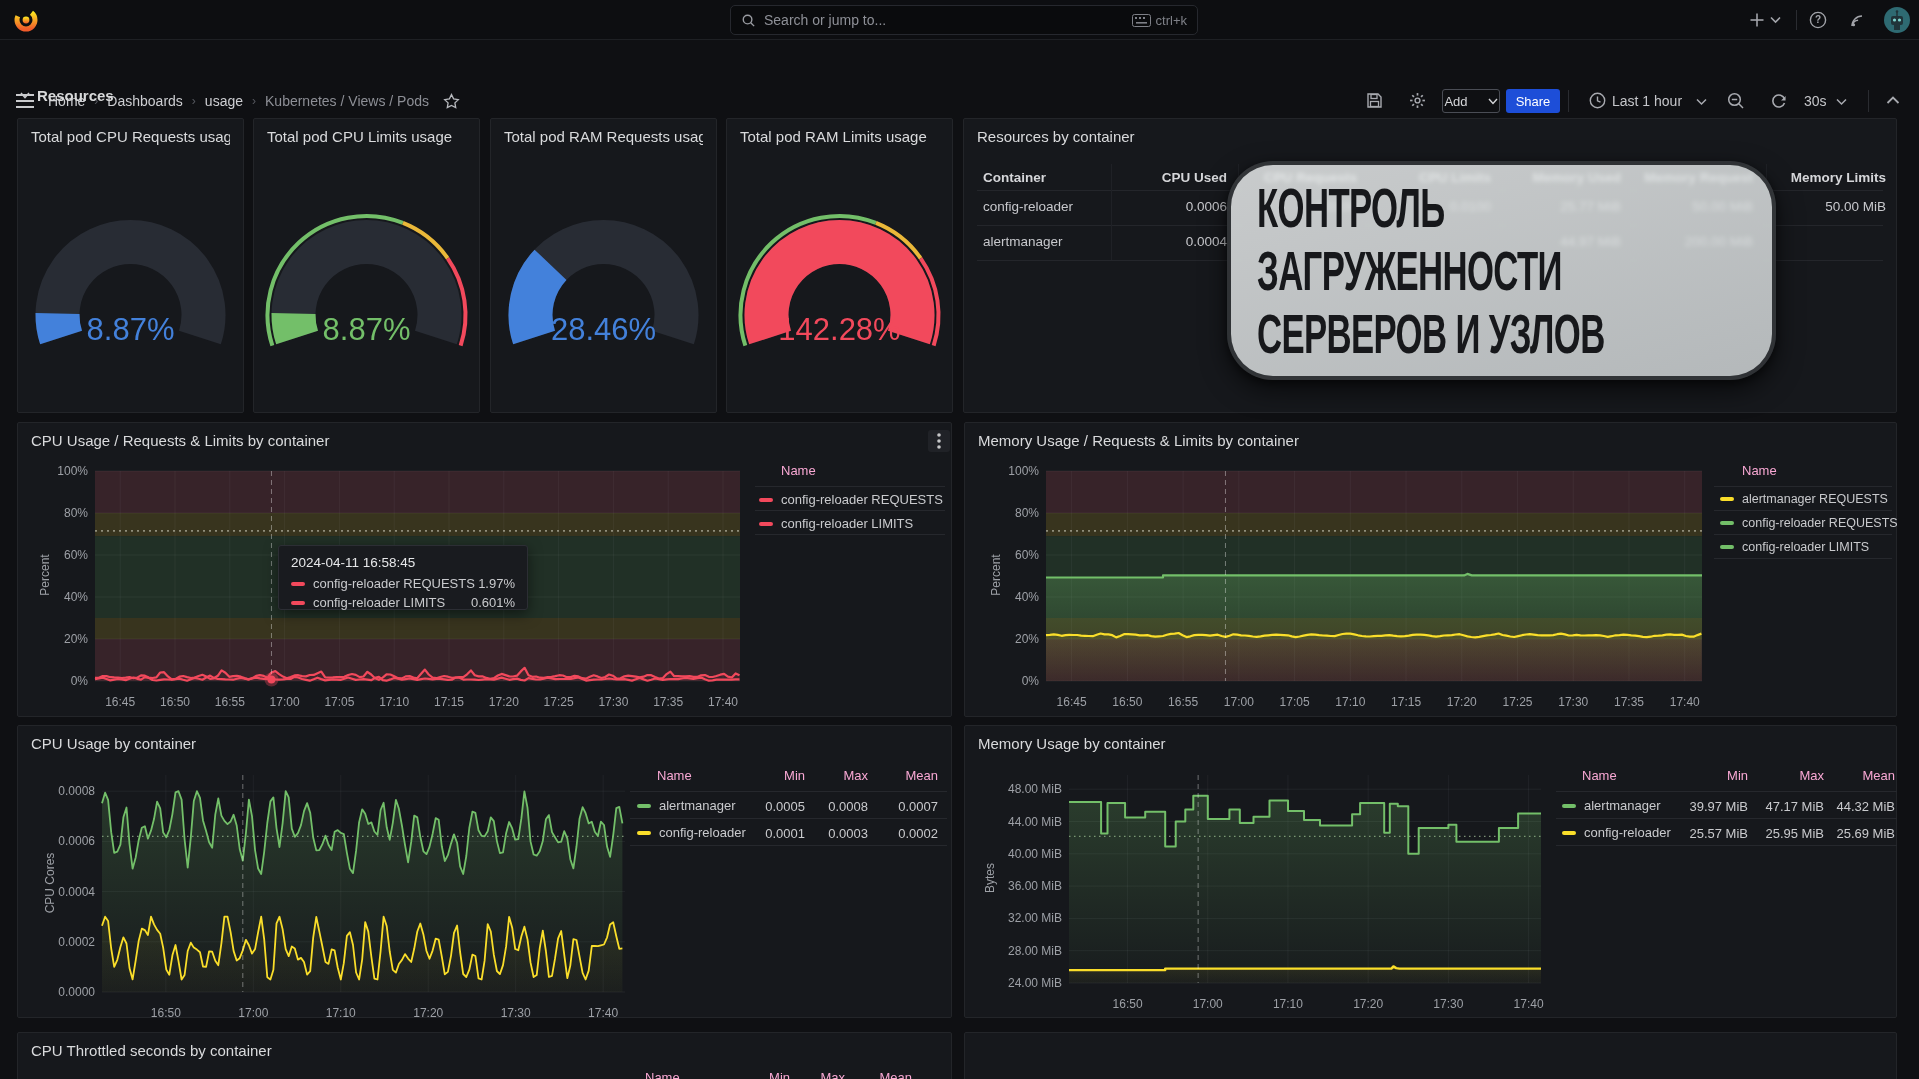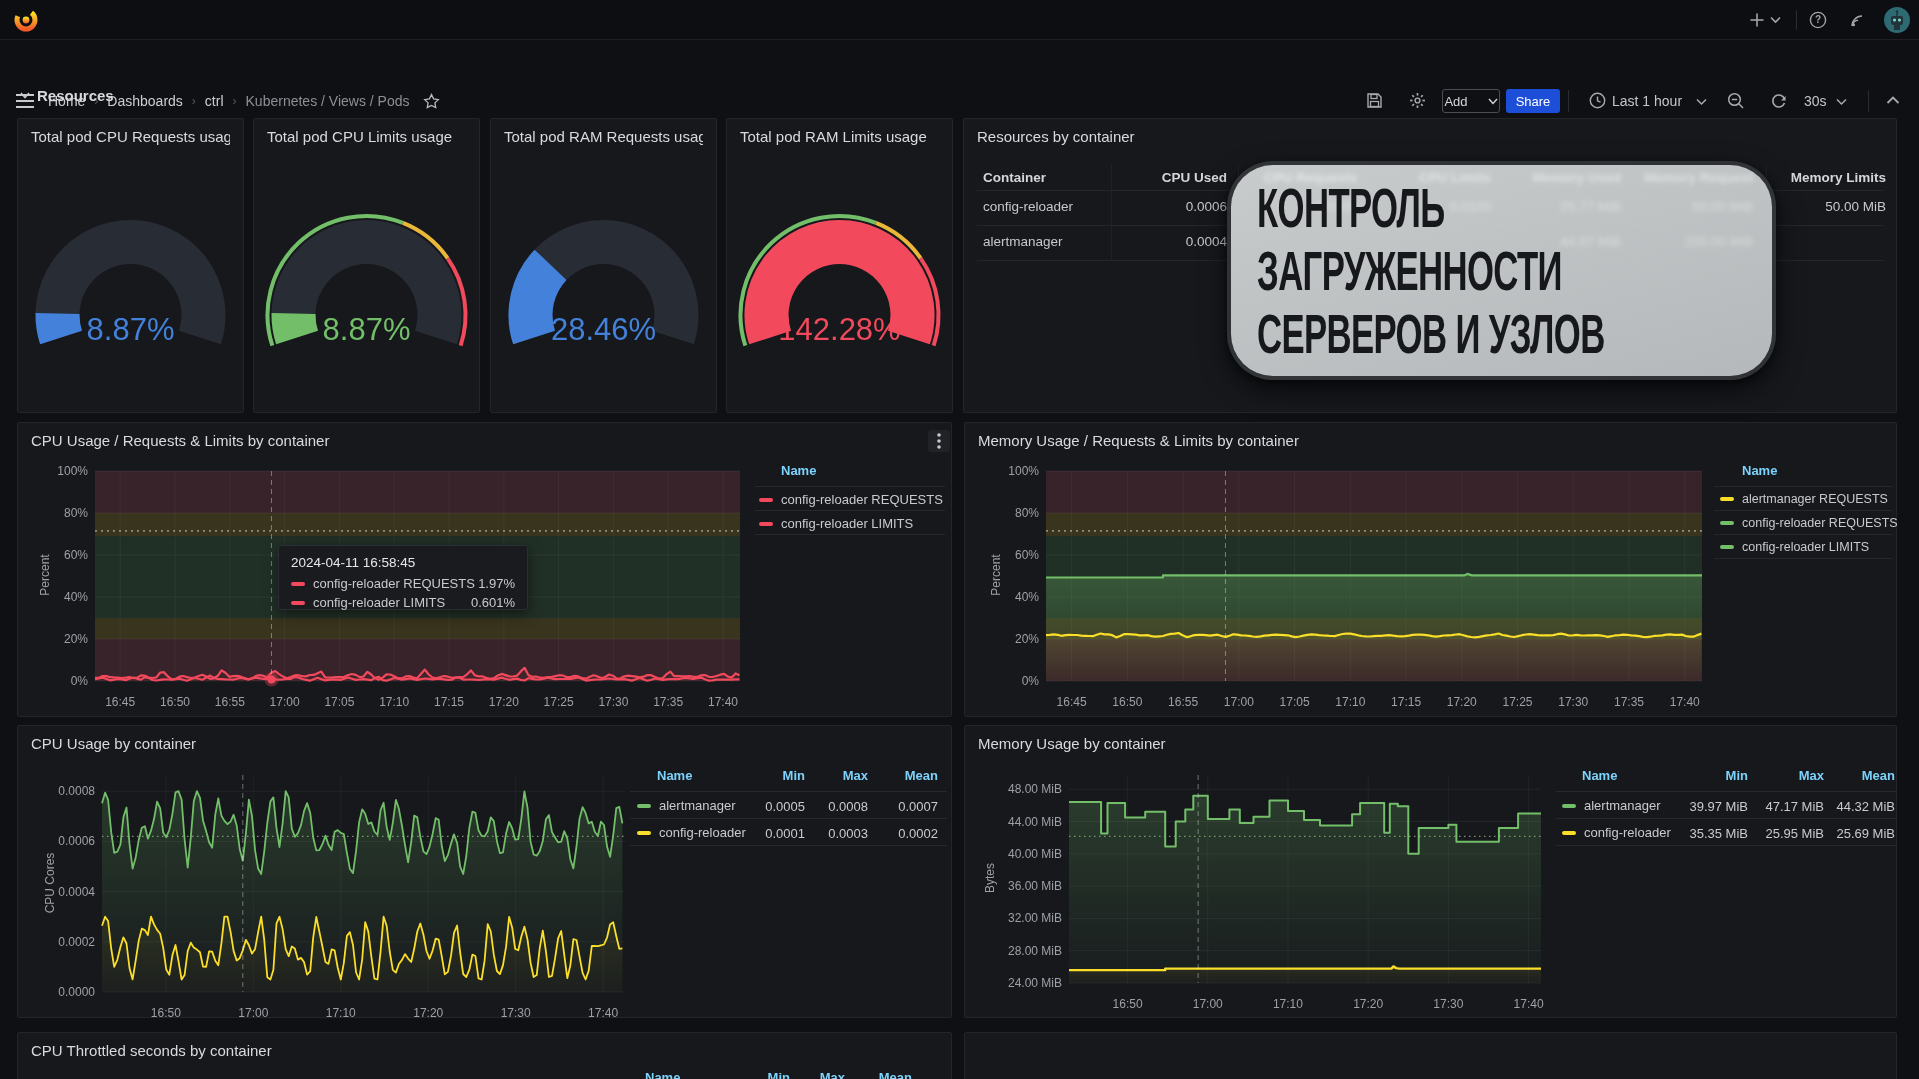--- a/index.html
+++ b/index.html
@@ -19,21 +19,21 @@
   .btn-outline { position:absolute; height:24px; border:1px solid #4A4D55; border-radius:3px; color:#D5D6D9; font-size:13px; display:flex; align-items:center; justify-content:center; gap:20px; background:transparent; }
   .btn-fill { position:absolute; height:24px; border-radius:3px; color:#FFFFFF; font-size:13px; display:flex; align-items:center; justify-content:center; background:#1d4ed8; border:none; }
   .toolitem { color:#A8AAB0; font-size:14px; }
   .sectionhdr { position:absolute; left:20px; top:87px; display:flex; align-items:center; color:#D8D9DA; font-size:15px; font-weight:700; }
   .panel { position:absolute; background:#16181C; border:1px solid #232529; border-radius:2px; }
   .ptitle { position:absolute; font-size:15px; color:#D9DADC; font-weight:500; white-space:nowrap; overflow:hidden; }
   .gval { position:absolute; font-size:31px; font-weight:500; text-align:center; }
   .axis { position:absolute; font-size:12px; color:#9DA0A6; white-space:nowrap; }
   .axis.r { text-align:right; }
   .ylab { position:absolute; font-size:12px; color:#9DA0A6; transform:rotate(-90deg); transform-origin:center; white-space:nowrap; }
-  .lgname { position:absolute; font-size:13px; color:#7dd3fc; font-weight:700; }
+  .lgname { position:absolute; font-size:13px; color:#f9a8d4; font-weight:400; }
   .lgitem { position:absolute; display:flex; align-items:center; font-size:13px; color:#C9CACD; white-space:nowrap; }
   .dash { width:14px; height:4px; border-radius:2px; margin-right:8px; flex:none; }
   .lgsep { position:absolute; height:1px; background:#26282D; }
   .lgval { position:absolute; font-size:13px; color:#C9CACD; text-align:right; }
   .thead { position:absolute; font-size:13.5px; color:#D5D6D9; font-weight:700; }
   .tcell { position:absolute; font-size:13.5px; color:#C7C8CC; }
   .tsep { position:absolute; height:1px; background:#24262B; }
   .tvline { position:absolute; width:1px; background:#1F2126; }
   #overlay { position:absolute; left:1227px; top:161px; width:549px; height:219px; border-radius:46px; background:linear-gradient(165deg, rgba(232,235,235,0.85), rgba(208,213,214,0.85)); backdrop-filter:blur(2.2px); border:4px solid rgba(14,16,20,0.8); box-shadow:0 10px 26px rgba(0,0,0,0.6), 0 3px 8px rgba(0,0,0,0.45); }
   #overlay-text { position:absolute; left:1257px; top:176px; font-size:56px; line-height:63px; font-weight:700; color:#17181B; transform:scaleX(0.62); transform-origin:left top; letter-spacing:-1px; white-space:nowrap; }
@@ -52,20 +52,37 @@
     <svg class="icon abs" style="left:14px;top:8px" width="24" height="24" viewBox="0 0 24 24">
       <defs>
           <linearGradient id="glogo" x1="0" y1="0" x2="0" y2="1">
             <stop offset="0" stop-color="#FCEE1F"></stop>
             <stop offset="1" stop-color="#F15B2A"></stop>
           </linearGradient>
         </defs>
       <circle cx="12" cy="12" r="9" fill="none" stroke="url(#glogo)" stroke-width="5" stroke-dasharray="40 16" stroke-dashoffset="8"></circle>
       <circle cx="12" cy="12" r="3.4" fill="url(#glogo)"></circle>
     </svg>
+    <div class="searchbox">
+      <svg class="icon" width="15" height="15" viewBox="0 0 16 16">
+          <circle cx="7" cy="7" r="4.6" fill="none" stroke="#9A9CA2" stroke-width="1.5"></circle>
+          <line x1="10.4" y1="10.4" x2="14" y2="14" stroke="#9A9CA2" stroke-width="1.5"></line>
+        </svg>
+      <span class="ph">Search or jump to...</span>
+      <span class="kbd">
+        <svg class="icon" width="19" height="13" viewBox="0 0 19 13">
+            <rect x="0.5" y="0.5" width="18" height="12" rx="2" fill="none" stroke="#7E8087"></rect>
+            <rect x="3" y="3" width="2" height="2" fill="#7E8087"></rect>
+            <rect x="7" y="3" width="2" height="2" fill="#7E8087"></rect>
+            <rect x="11" y="3" width="2" height="2" fill="#7E8087"></rect>
+            <rect x="4" y="8" width="11" height="1.6" fill="#7E8087"></rect>
+          </svg>
+        <span>ctrl+k</span>
+      </span>
+    </div>
     <svg class="icon abs" style="left:1749px;top:12px" width="16" height="16" viewBox="0 0 16 16">
         <line x1="8" y1="1.5" x2="8" y2="14.5" stroke="#A2A4AA" stroke-width="1.6"></line>
         <line x1="1.5" y1="8" x2="14.5" y2="8" stroke="#A2A4AA" stroke-width="1.6"></line>
       </svg>
     <svg class="icon abs" style="left:1770px;top:16px" width="11" height="8" viewBox="0 0 11 8">
         <polyline points="1,1.5 5.5,6 10,1.5" fill="none" stroke="#A2A4AA" stroke-width="1.6"></polyline>
       </svg>
     <div class="abs vdiv" style="left:1796px;top:10px;height:20px"></div>
     <svg class="icon abs" style="left:1809px;top:11px" width="18" height="18" viewBox="0 0 18 18">
         <circle cx="9" cy="9" r="7.6" fill="none" stroke="#A2A4AA" stroke-width="1.4"></circle>
@@ -92,21 +109,21 @@
     <svg class="icon abs" style="left:16px;top:53px" width="18" height="14" viewBox="0 0 18 14">
         <rect y="0" width="18" height="2" fill="#C9CACD"></rect>
         <rect y="6" width="18" height="2" fill="#C9CACD"></rect>
         <rect y="12" width="18" height="2" fill="#C9CACD"></rect>
       </svg>
     <div class="abs" style="left:48px;top:52px;display:flex;align-items:center">
       <span class="crumb">Home</span>
         <span class="crumbsep">›</span>
       <span class="crumb">Dashboards</span>
         <span class="crumbsep">›</span>
-      <span class="crumb">ctrl</span>
+      <span class="crumb">usage</span>
         <span class="crumbsep">›</span>
       <span class="crumb current">Kubernetes / Views / Pods</span>
       <svg class="icon" style="margin-left:14px" width="17" height="16" viewBox="0 0 17 16">
           <path d="M8.5 1.6 l2.1 4.3 4.7 0.7 -3.4 3.3 0.8 4.7 -4.2 -2.2 -4.2 2.2 0.8 -4.7 -3.4 -3.3 4.7 -0.7 z" fill="none" stroke="#B8BABF" stroke-width="1.3"></path>
         </svg>
     </div>
     <svg class="icon abs" style="left:1366px;top:51px" width="17" height="17" viewBox="0 0 17 17">
         <path d="M2 2 h10 l3 3 v10 h-13 z" fill="none" stroke="#A8AAB0" stroke-width="1.4"></path>
         <rect x="5" y="2.5" width="6" height="4" fill="none" stroke="#A8AAB0" stroke-width="1.3"></rect>
         <rect x="4.5" y="9.5" width="8" height="5" fill="none" stroke="#A8AAB0" stroke-width="1.3"></rect>
@@ -507,21 +524,21 @@
       </div>
       <div class="lgval" style="left:1648px;top:799px;width:100px">39.97 MiB</div>
       <div class="lgval" style="left:1724px;top:799px;width:100px">47.17 MiB</div>
       <div class="lgval" style="left:1795px;top:799px;width:100px">44.32 MiB</div>
       <div class="lgsep" style="left:1556px;top:818px;width:341px"></div>
       <div class="lgsep" style="left:1556px;top:818px;width:341px"></div>
       <div class="lgitem" style="left:1562px;top:825px">
         <span class="dash" style="background: rgb(250, 222, 42);"></span>
         <span>config-reloader</span>
       </div>
-      <div class="lgval" style="left:1648px;top:826px;width:100px">35.35 MiB</div>
+      <div class="lgval" style="left:1648px;top:826px;width:100px">25.57 MiB</div>
       <div class="lgval" style="left:1724px;top:826px;width:100px">25.95 MiB</div>
       <div class="lgval" style="left:1795px;top:826px;width:100px">25.69 MiB</div>
       <div class="lgsep" style="left:1556px;top:845px;width:341px"></div>
       <div class="panel" style="left:17px;top:1032px;width:935px;height:60px"></div>
       <div class="ptitle" style="left:31px;top:1042px;width:700px">CPU Throttled seconds by container</div>
       <div class="lgname" style="left:645px;top:1070px">Name</div>
       <div class="lgname" style="left:720px;top:1070px;width:70px;text-align:right">Min</div>
       <div class="lgname" style="left:775px;top:1070px;width:70px;text-align:right">Max</div>
       <div class="lgname" style="left:842px;top:1070px;width:70px;text-align:right">Mean</div>
       <div class="panel" style="left:964px;top:1032px;width:933px;height:60px"></div>

